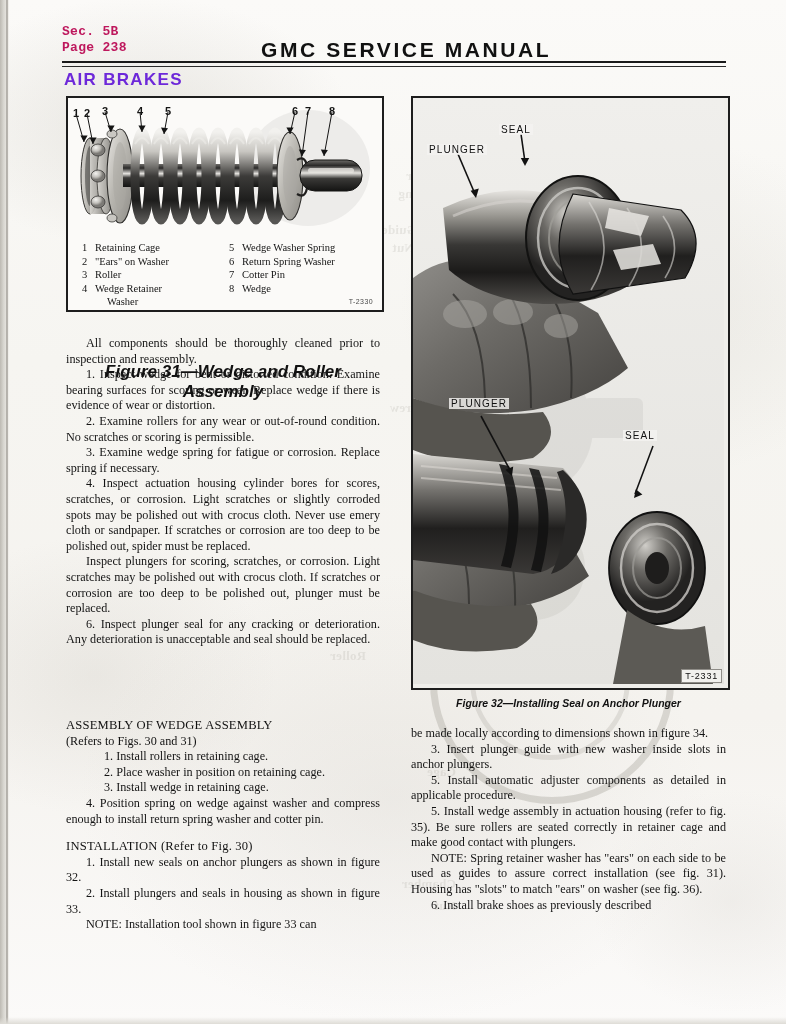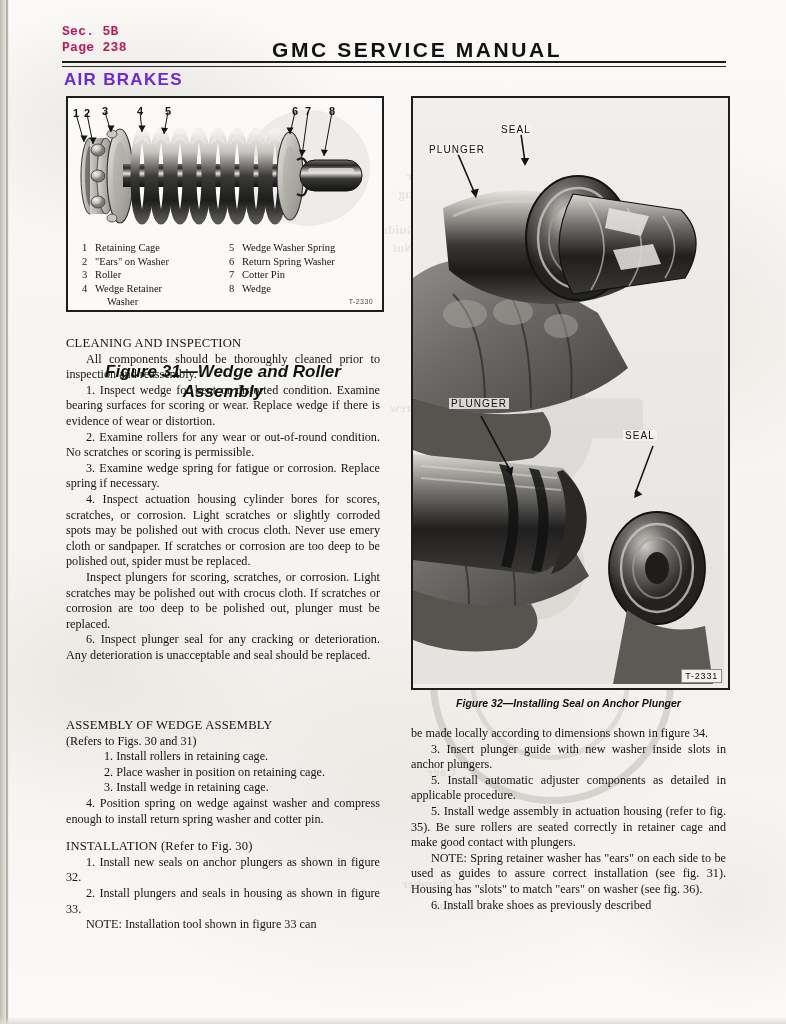--- a/index.html
+++ b/index.html
@@ -96,21 +96,21 @@
   #sec-line, #page-line {
     font-family: Liberation Mono, monospace;
     font-size: 13px;
     color: #be185d;
     line-height: 16px;
     letter-spacing: 0.3px;
     font-weight: bold;
   }
   #manual-title {
     position: absolute;
-    left: 210px;
+    left: 199px;
     top: 14px;
     font-family: "Liberation Sans", sans-serif;
     font-weight: bold;
     font-size: 21px;
     letter-spacing: 2.6px;
     color: #111;
   }
   #rule-thick {
     position: absolute;
     left: 62px; top: 61px;
@@ -636,21 +636,20 @@
     <div class="photo-label" style="left:14px;  top:46px;">PLUNGER</div>
     <div class="photo-label" style="left:36px;  top:300px;">PLUNGER</div>
     <div class="photo-label" style="left:210px; top:332px;">SEAL</div>
 
     <div id="t2331">T-2331</div>
   </div>
 
   <div id="fig32-caption">Figure 32—Installing Seal on Anchor Plunger</div>
 
   <div id="col-left" class="col">
-    <div class="heading">CLEANING AND INSPECTION</div>
     <p class="para">All components should be thoroughly cleaned prior to inspection and reassembly.</p>
     <p class="step">1. Inspect wedge for bent or distorted condition. Examine bearing surfaces for scoring or wear. Replace wedge if there is evidence of wear or distortion.</p>
     <p class="step">2. Examine rollers for any wear or out-of-round condition. No scratches or scoring is permissible.</p>
     <p class="step">3. Examine wedge spring for fatigue or corrosion. Replace spring if necessary.</p>
     <p class="step">4. Inspect actuation housing cylinder bores for scores, scratches, or corrosion. Light scratches or slightly corroded spots may be polished out with crocus cloth. Never use emery cloth or sandpaper. If scratches or corrosion are too deep to be polished out, spider must be replaced.</p>
     <p class="step">Inspect plungers for scoring, scratches, or corrosion. Light scratches may be polished out with crocus cloth. If scratches or corrosion are too deep to be polished out, plunger must be replaced.</p>
     <p class="step">6. Inspect plunger seal for any cracking or deterioration. Any deterioration is unacceptable and seal should be replaced.</p>
   </div>
 
   <div id="col-left-lower" class="col">

